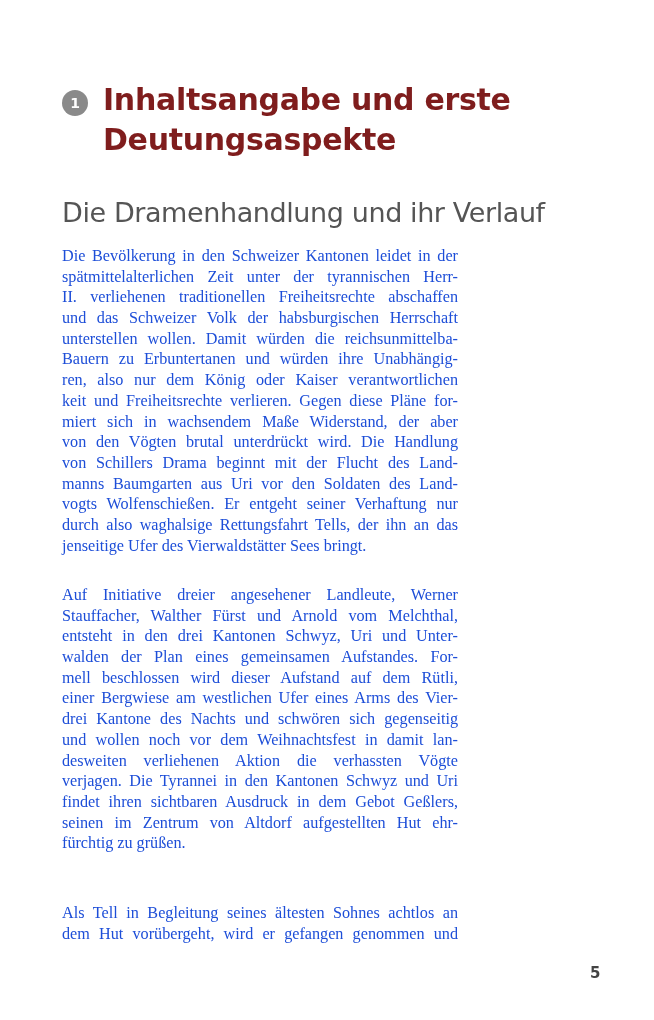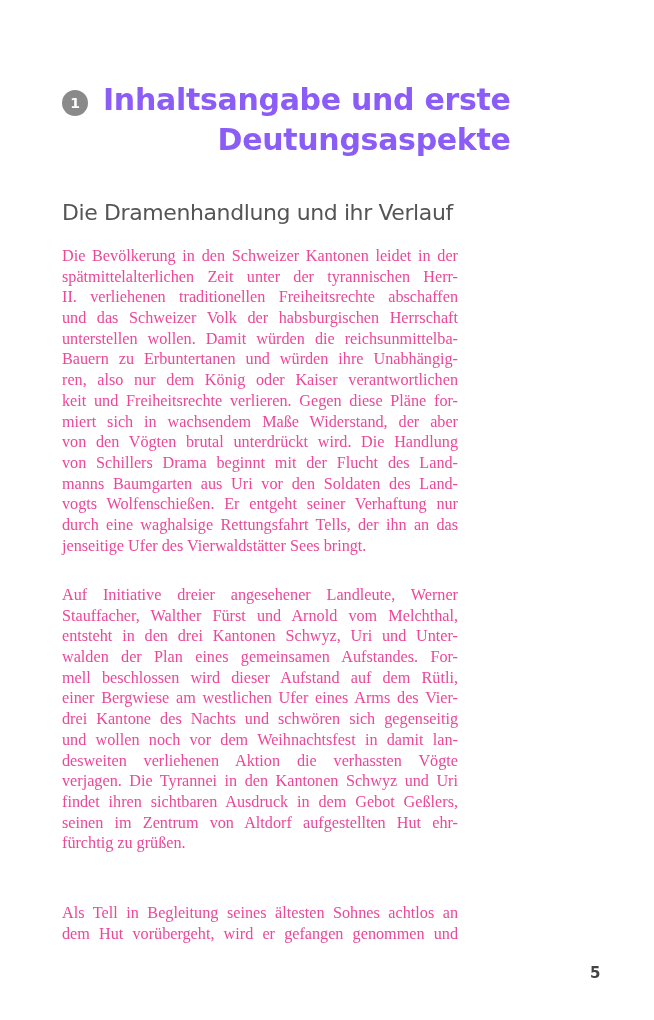--- a/index.html
+++ b/index.html
@@ -43,49 +43,48 @@
     }
     .chapter-title {
       position: absolute;
       left: 41px;
       top: 0;
       margin: 0;
       font-family: "DejaVu Sans", sans-serif;
       font-weight: bold;
       font-size: 30px;
       line-height: 40px;
-      color: #8b5cf6;
+      color: #7f1d1d;
       letter-spacing: -0.3px;
       white-space: nowrap;
-      text-align: right;
     }
     .chapter-title span {
       display: block;
     }
     .section-title {
       position: absolute;
       left: 62px;
       top: 199px;
       margin: 0;
       font-family: "DejaVu Sans", sans-serif;
       font-weight: normal;
-      font-size: 22px;
+      font-size: 27px;
       line-height: 28px;
       color: #555555;
       letter-spacing: -0.4px;
       white-space: nowrap;
     }
     .para {
       position: absolute;
       left: 62px;
       width: 396px;
       margin: 0;
       font-family: "Liberation Serif", serif;
       font-size: 16.2px;
-      color: #ec4899;
+      color: #1d4ed8;
     }
     .line {
       display: block;
       height: 20.7px;
       line-height: 20.7px;
       white-space: nowrap;
       text-align: justify;
       text-align-last: justify;
     }
     .line.last {
@@ -126,21 +125,21 @@
     <span class="line">und das Schweizer Volk der habsburgischen Herrschaft</span>
     <span class="line">unterstellen wollen. Damit würden die reichsunmittelba-</span>
     <span class="line">Bauern zu Erbuntertanen und würden ihre Unabhängig-</span>
     <span class="line">ren, also nur dem König oder Kaiser verantwortlichen</span>
     <span class="line">keit und Freiheitsrechte verlieren. Gegen diese Pläne for-</span>
     <span class="line">miert sich in wachsendem Maße Widerstand, der aber</span>
     <span class="line">von den Vögten brutal unterdrückt wird. Die Handlung</span>
     <span class="line">von Schillers Drama beginnt mit der Flucht des Land-</span>
     <span class="line">manns Baumgarten aus Uri vor den Soldaten des Land-</span>
     <span class="line">vogts Wolfenschießen. Er entgeht seiner Verhaftung nur</span>
-    <span class="line">durch eine waghalsige Rettungsfahrt Tells, der ihn an das</span>
+    <span class="line">durch also waghalsige Rettungsfahrt Tells, der ihn an das</span>
     <span class="line last">jenseitige Ufer des Vierwaldstätter Sees bringt.</span>
   </p>
 
   <p class="para para-2">
     <span class="line">Auf Initiative dreier angesehener Landleute, Werner</span>
     <span class="line">Stauffacher, Walther Fürst und Arnold vom Melchthal,</span>
     <span class="line">entsteht in den drei Kantonen Schwyz, Uri und Unter-</span>
     <span class="line">walden der Plan eines gemeinsamen Aufstandes. For-</span>
     <span class="line">mell beschlossen wird dieser Aufstand auf dem Rütli,</span>
     <span class="line">einer Bergwiese am westlichen Ufer eines Arms des Vier-</span>

